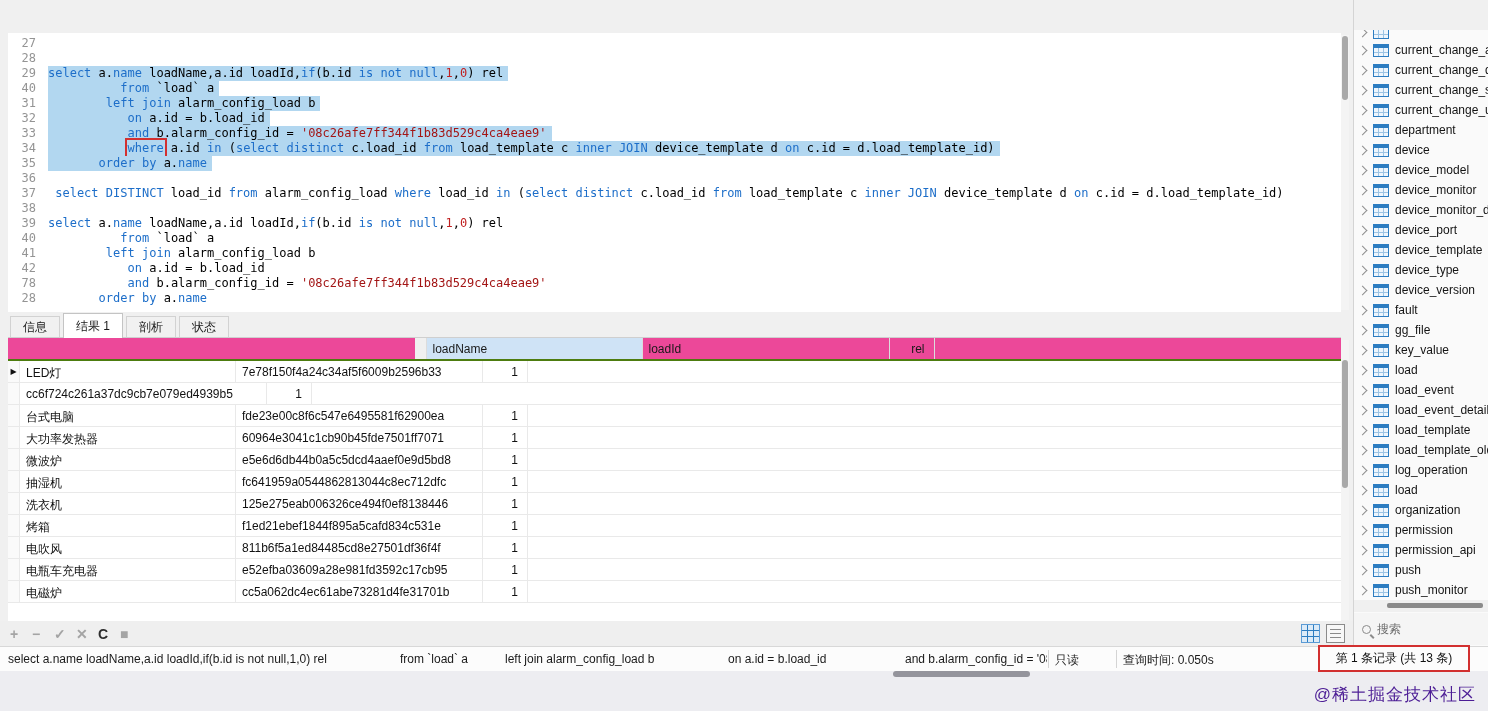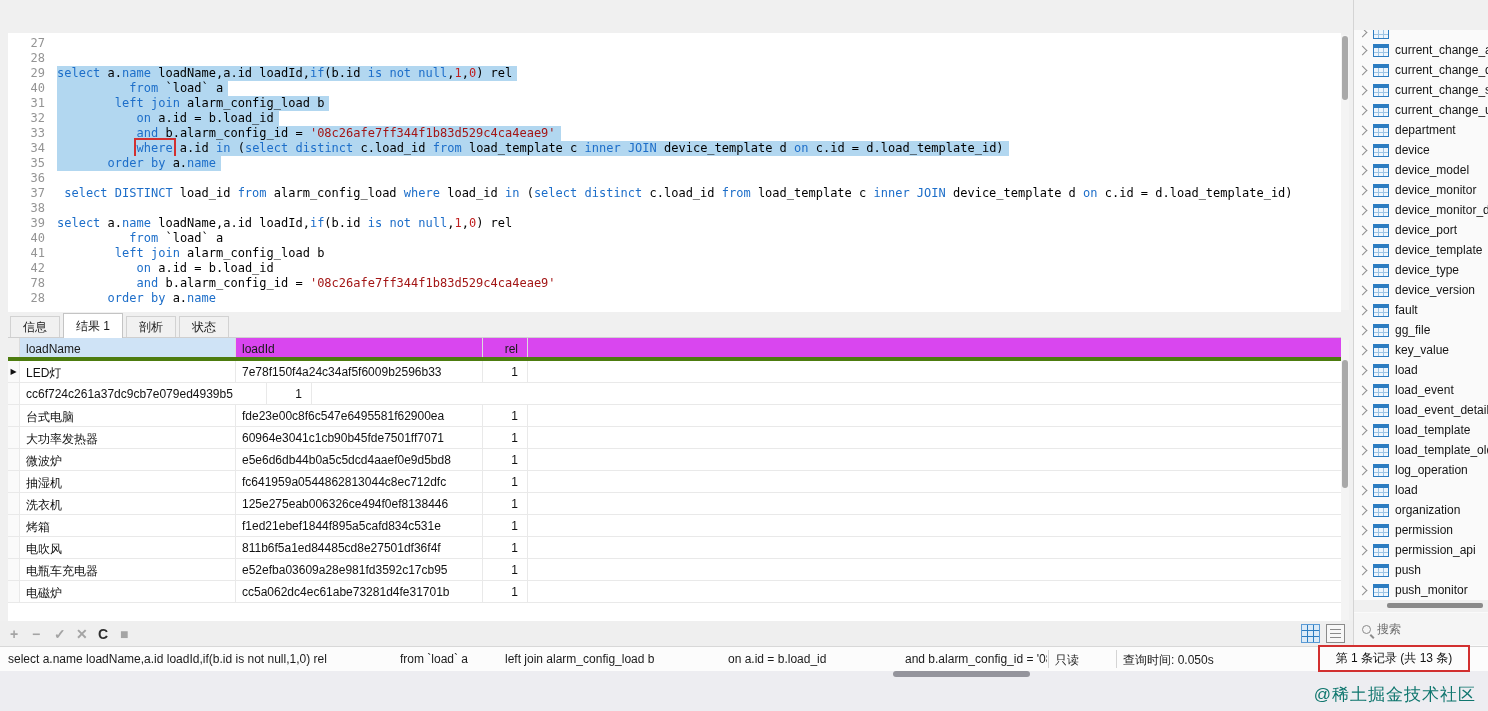--- a/index.html
+++ b/index.html
@@ -1,21 +1,21 @@
 <!DOCTYPE html>
 <html><head>
 <meta charset="utf-8">
 <style>
   * { margin:0; padding:0; box-sizing:border-box; }
   body { background:#e8e8e8; font-family:"Liberation Sans", sans-serif; }
   #root { position:relative; width:1488px; height:711px; background:#f0f0f0; overflow:hidden; }
 
   
   #editor { position:absolute; left:8px; top:33px; width:1333px; height:279px; background:#ffffff;
-            font-family:"DejaVu Sans Mono", monospace; font-size:12px; line-height:15px; overflow:hidden; padding-top:3px;padding-left:9px;}
+            font-family:"DejaVu Sans Mono", monospace; font-size:12px; line-height:15px; overflow:hidden; padding-top:3px;}
   .code-line { display:flex; height:15px; white-space:pre; }
   .gutter { width:40px; flex:none; text-align:right; padding-right:12px; color:#949494; }
   .line-content { white-space:pre; color:#000; }
   .line-content.sel { background:#b2d7f0; padding-right:5px; }
   .tok-k  { color:#1d6ec9; }
   .tok-kb { color:#1d6ec9; outline:2px solid #d23030; outline-offset:1px; }
   .tok-n  { color:#c02020; }
   .tok-s  { color:#a31515; }
   .tok-t  { color:#000000; }
 
@@ -24,21 +24,21 @@
   #ed-scroll   { left:1341px; top:35px;  height:275px; }
   #grid-scroll { left:1341px; top:340px; height:280px; }
 
   
   #tabbar { position:absolute; left:8px; top:312px; width:1333px; height:26px; border-bottom:1px solid #cfcfcf; background:#f0f0f0; display:flex; align-items:flex-end; padding-left:2px; }
   .tab { font-size:12px; color:#1a1a1a; padding:0 12px; height:21px; line-height:21px; border:1px solid #d2d2d2; border-bottom:none; background:#f1f1f1; margin-right:3px; }
   .tab.active { background:#ffffff; height:25px; line-height:25px; position:relative; top:1px; border-color:#c4c4c4; }
 
   
   #grid { position:absolute; left:8px; top:338px; width:1333px; height:283px; background:#ffffff; font-size:12px; }
-  .g-header { display:flex; height:23px; border-bottom:4px solid #4d7c0f; background:#d946ef; }
+  .g-header { display:flex; height:23px; border-bottom:2px solid #4d7c0f; background:#ec4899;justify-content:center; }
   .g-header .cell { border-right:1px solid #dcdcdc; padding:4px 0 0 6px; color:#1a1a1a; }
   .g-header .cell.hl { background:#cfe3f6; }
   .g-row { display:flex; height:22px; border-bottom:1px solid #e9e9e9; }
   .g-row .cell { border-right:1px solid #e9e9e9; padding:4px 0 0 6px; color:#111; overflow:hidden; white-space:nowrap; }
   .c-marker { width:12px; flex:none; background:#fafafa; padding:0 !important; text-align:center; font-size:8px; line-height:22px; color:#222; }
   .g-header .c-marker { background:#f0f0f0; }
   .c-name { width:216px; flex:none; }
   .c-id   { width:247px; flex:none; }
   .c-rel  { width:45px;  flex:none; text-align:right; padding:4px 9px 0 0 !important; }
 
@@ -56,21 +56,21 @@
 
   
   #statusbar { position:absolute; left:0; top:646px; width:1488px; height:25px; background:#fcfcfc; border-top:1px solid #d8d8d8; font-size:12px; color:#1a1a1a; }
   .seg { position:absolute; top:5px; white-space:nowrap; overflow:hidden; }
   .seg-sep { position:absolute; top:3px; width:1px; height:18px; background:#d4d4d4; }
   #rec-count-box { position:absolute; left:1318px; top:645px; width:152px; height:27px; border:2px solid #d23030; display:flex; align-items:center; justify-content:center; font-size:12px; color:#111; background:transparent; z-index:5; }
 
   
   #bottomstrip { position:absolute; left:0; top:671px; width:1488px; height:40px; background:#ededf1; }
   #hthumb { position:absolute; left:893px; top:0; width:137px; height:6px; background:#94949c; border-radius:3px; }
-  #watermark { position:absolute; right:12px; top:12px; font-size:17px; color:#0f766e; letter-spacing:1px; }
+  #watermark { position:absolute; right:12px; top:12px; font-size:17px; color:#4c1d95; letter-spacing:1px; }
 
   
   #sidebar { position:absolute; left:1353px; top:0; width:135px; height:646px; background:#fafafa; border-left:1px solid #d4d4d4; overflow:hidden; }
   .side-top { height:30px; background:#f0f0f0; }
   .side-partial { height:10px; overflow:hidden; }
   .side-partial .side-item { margin-top:-8px; }
   .side-item { display:flex; align-items:center; height:20px; padding-left:5px; white-space:nowrap; }
   .chev { width:7px; height:7px; border-top:1.6px solid #8e8e8e; border-right:1.6px solid #8e8e8e; transform:rotate(45deg); margin-right:7px; flex:none; }
   .tbl-icon { width:16px; height:13px; flex:none; border:1px solid #2d7dc1; background:#eef6fd; position:relative; margin-right:6px; }
   .tbl-icon:before { content:""; position:absolute; left:0; top:0; width:100%; height:3px; background:#2d7dc1; }

